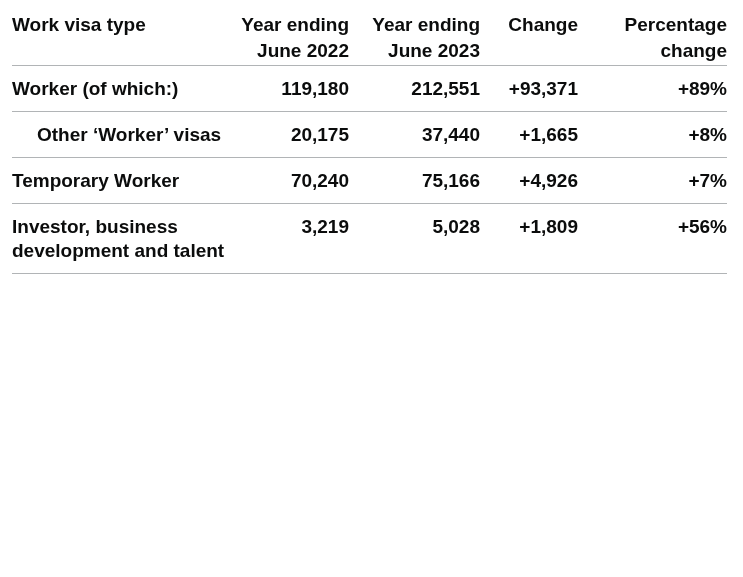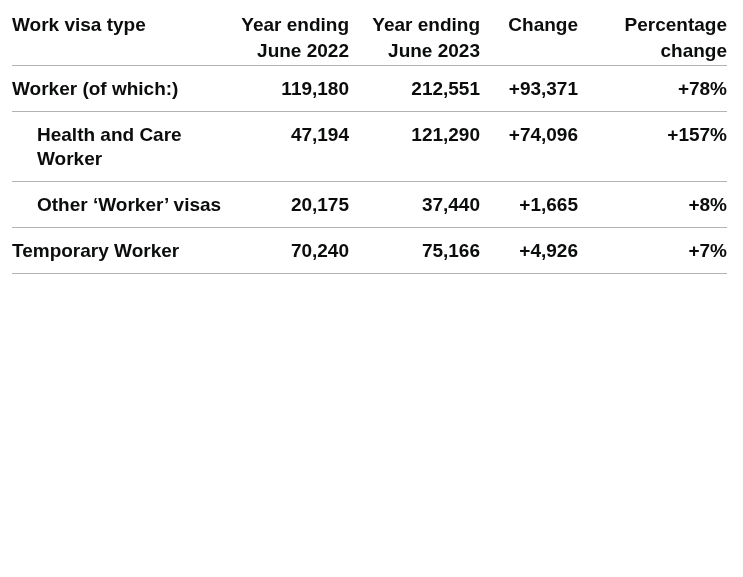--- a/index.html
+++ b/index.html
@@ -83,40 +83,40 @@
         <th>Percentage
 change</th>
       </tr>
     </thead>
     <tbody>
       <tr>
         <td class="col-label">Worker (of which:)</td>
         <td>119,180</td>
         <td>212,551</td>
         <td>+93,371</td>
-        <td>+78%</td>
-      </tr>
-      <tr>
-        <td class="col-label indent">Health and Care
-Worker</td>
-        <td>47,194</td>
-        <td>121,290</td>
-        <td>+74,096</td>
-        <td>+157%</td>
+        <td>+89%</td>
       </tr>
       <tr>
         <td class="col-label indent">Other ‘Worker’ visas</td>
         <td>20,175</td>
         <td>37,440</td>
         <td>+1,665</td>
         <td>+8%</td>
       </tr>
       <tr>
         <td class="col-label">Temporary Worker</td>
         <td>70,240</td>
         <td>75,166</td>
         <td>+4,926</td>
         <td>+7%</td>
       </tr>
+      <tr>
+        <td class="col-label">Investor, business
+development and talent</td>
+        <td>3,219</td>
+        <td>5,028</td>
+        <td>+1,809</td>
+        <td>+56%</td>
+      </tr>
     </tbody>
   </table>
 
 </div>
 
 </body></html>

